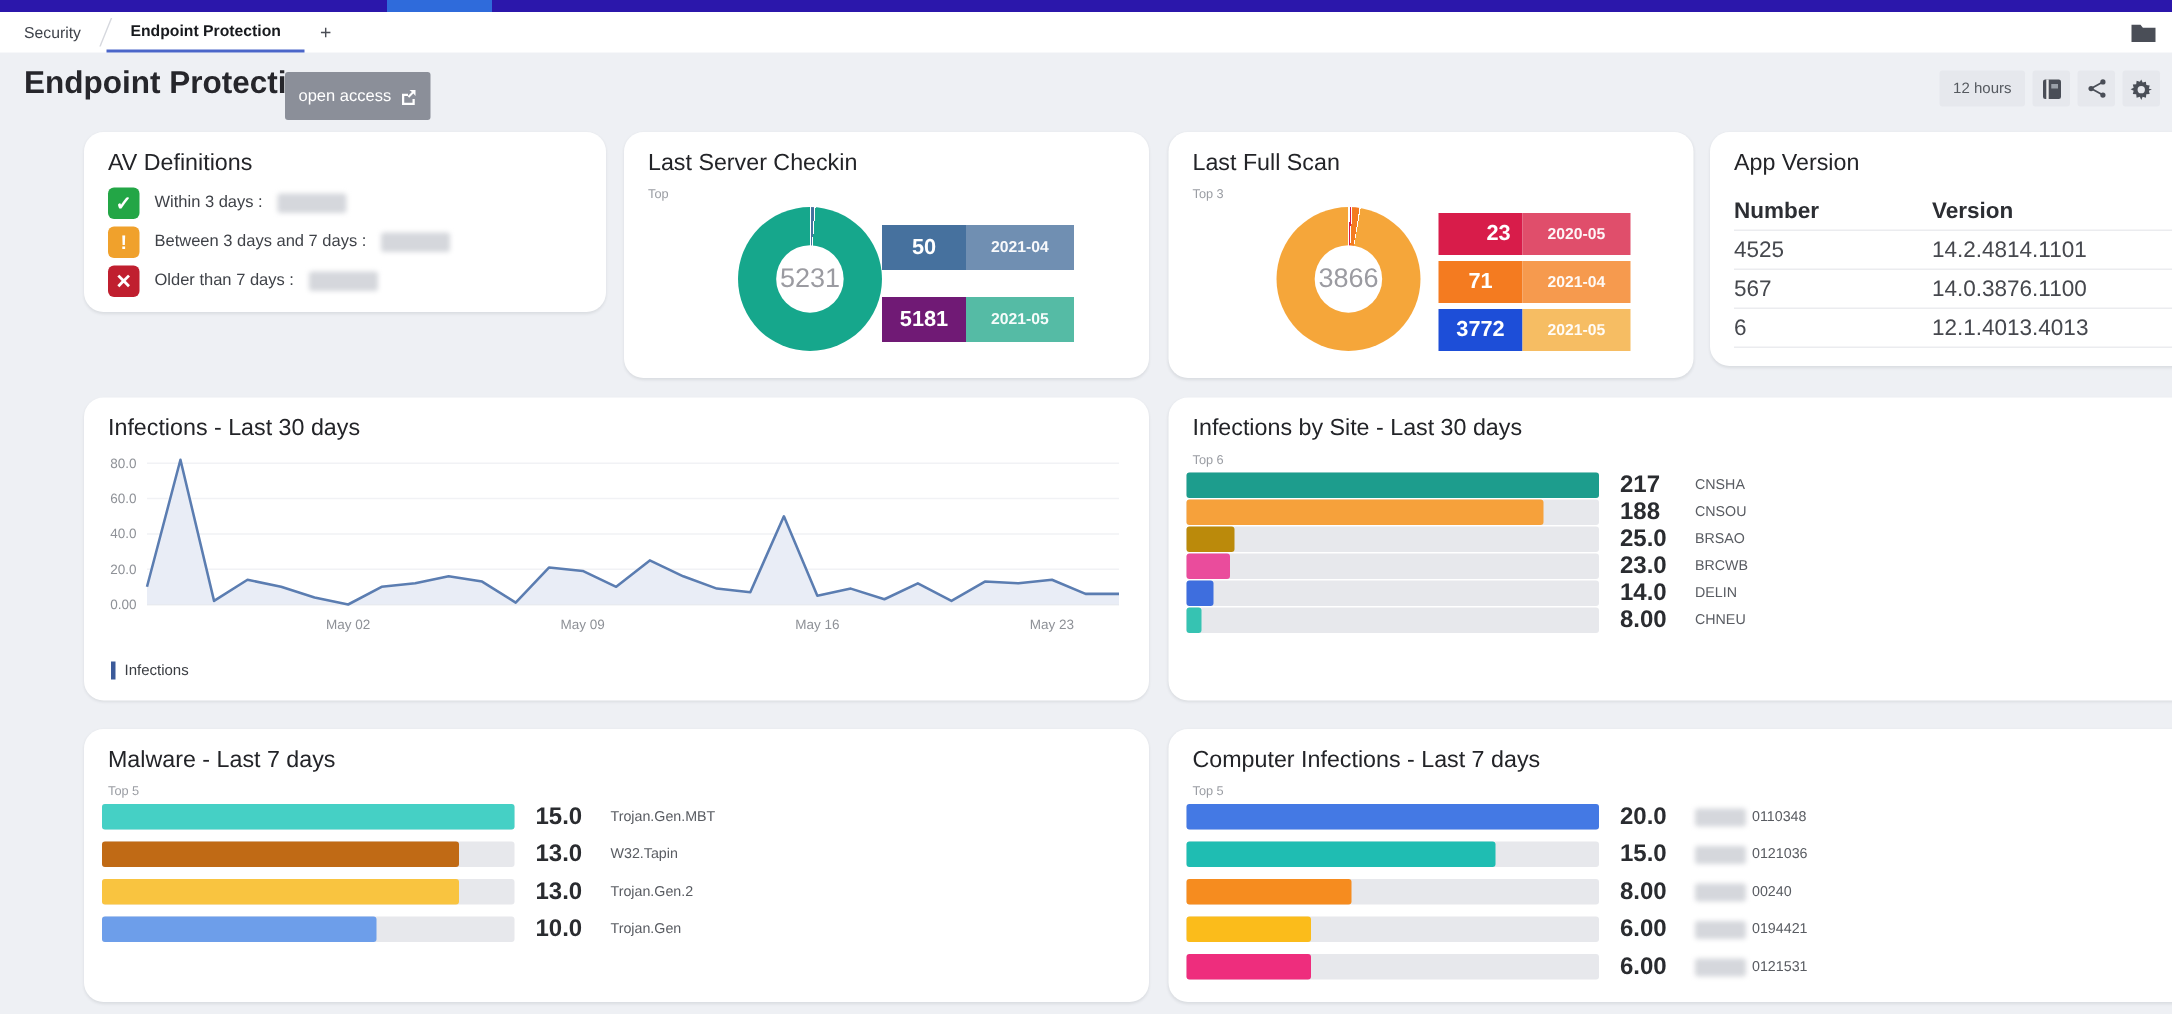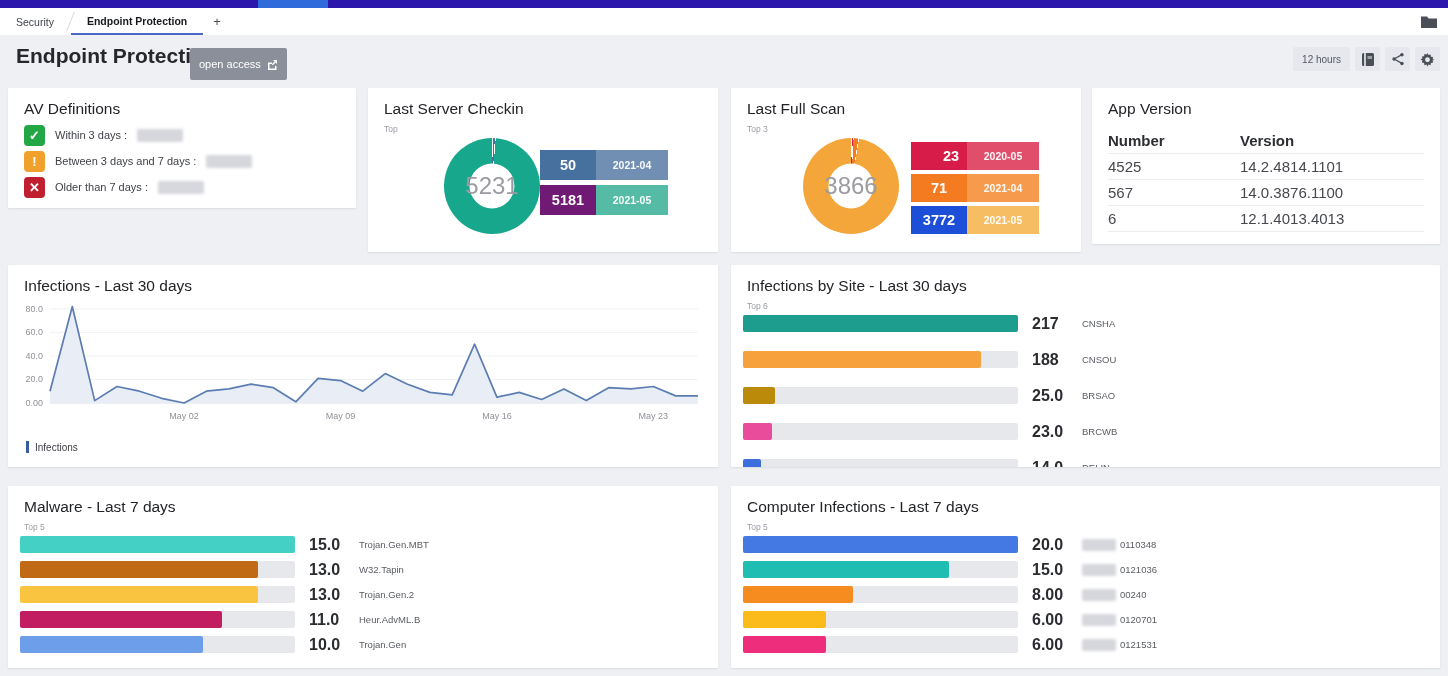--- a/index.html
+++ b/index.html
@@ -23,21 +23,21 @@
   
   .page-title { position:absolute; left:16px; top:44px; font-size:21px; font-weight:700; color:#26262b; }
   .open-access { position:absolute; left:190px; top:48px; height:23px; background:#8b8f99; border:none;
     border-radius:2px; color:#ffffff; font-size:11px; padding:16px 9px; display:flex; align-items:center; gap:6px; cursor:pointer; }
   .toolbar { position:absolute; right:8px; top:47px; display:flex; align-items:center; gap:5px; }
   .chip { height:24px; background:#e6e8ed; border:none; border-radius:2px; color:#55595f; font-size:10px; padding:0 9px; cursor:pointer; }
   .iconbtn { width:25px; height:24px; background:#e6e8ed; border:none; border-radius:2px;
     display:flex; align-items:center; justify-content:center; cursor:pointer; color:#4a4e57; }
 
   
-  .card { position:absolute; background:#ffffff; border-radius:1px; box-shadow:0 1px 2px rgba(40,45,60,0.10); overflow:hidden; }
+  .card { position:absolute; background:#ffffff; border-radius:13px; box-shadow:0 1px 2px rgba(40,45,60,0.10); overflow:hidden;margin-left:48px; }
   .card-title { position:absolute; left:16px; top:12px; font-size:15.5px; color:#232428; font-weight:500; }
   .card-sub { position:absolute; left:16px; top:36px; font-size:8.5px; color:#9a9da3; }
 
   #card-av { left:8px; top:88px; width:348px; height:120px; }
   #card-checkin { left:368px; top:88px; width:350px; height:164px; }
   #card-fullscan { left:731px; top:88px; width:350px; height:164px; }
   #card-appver { left:1092px; top:88px; width:348px; height:156px; }
   #card-infections { left:8px; top:265px; width:710px; height:202px; }
   #card-site { left:731px; top:265px; width:709px; height:202px; }
   #card-malware { left:8px; top:486px; width:710px; height:182px; }
@@ -51,21 +51,21 @@
   .av-ok { background:#23a646; }
   .av-warning { background:#f0a12c; }
   .av-error { background:#c01f2f; }
   .av-label { font-size:11px; color:#3f4248; }
   .blur-chip { display:inline-block; width:46px; height:13px; background:#d5d7dc; border-radius:2px; filter:blur(1.6px); }
 
   
   .donut { position:absolute; border-radius:50%; }
   .donut-hole { position:absolute; left:50%; top:50%; transform:translate(-50%,-50%); width:47%; height:47%;
     background:#fff; border-radius:50%; display:flex; align-items:center; justify-content:center; }
-  .donut-center { font-size:24px; color:#9b9ba1; }
+  .donut-center { font-size:18px; color:#9b9ba1; }
   .dlegend { position:absolute; display:flex; flex-direction:column; }
   .dlegend-row { display:flex; }
   .dlegend-val { width:56px; display:flex; align-items:center; justify-content:center; color:#fff; font-size:14.5px; font-weight:700; }
   .dlegend-period { width:72px; display:flex; align-items:center; justify-content:center; color:rgba(255,255,255,0.95); font-size:10.5px; font-weight:700; }
 
   
   .tbl { position:absolute; left:16px; right:16px; top:40px; font-size:15px; }
   .th, .tr { display:flex; height:26px; align-items:center; border-bottom:1px solid #ebecef; }
   .th span { font-weight:700; color:#2c2e33; }
   .tr span { color:#46484e; }
@@ -164,21 +164,21 @@
   </div>
 
   <div class="card" id="card-checkin">
     <div class="card-title">Last Server Checkin</div>
     <div class="card-sub">Top</div>
     <div class="donut" style="left: 76px; top: 50px; width: 96px; height: 96px; background: conic-gradient(rgb(255, 255, 255) 0deg, rgb(255, 255, 255) 1deg, rgb(70, 113, 158) 1deg, rgb(70, 113, 158) 3.44102deg, rgb(255, 255, 255) 3.44102deg, rgb(255, 255, 255) 4.44102deg, rgb(22, 167, 140) 4.44102deg, rgb(22, 167, 140) 360deg);">
       <div class="donut-hole">
         <span class="donut-center">5231</span>
       </div>
     </div>
-    <div class="dlegend" style="left:172px; top:62px; gap:5px;">
+    <div class="dlegend" style="left:172px; top:62px; gap:18px;">
         <div class="dlegend-row" style="height: 30px;">
           <div class="dlegend-val" style="background: rgb(70, 113, 158);">50</div>
           <div class="dlegend-period" style="background: rgb(112, 143, 178);">2021-04</div>
         </div>
         <div class="dlegend-row" style="height: 30px;">
           <div class="dlegend-val" style="background: #701a75;">5181</div>
           <div class="dlegend-period" style="background: rgb(85, 187, 165);">2021-05</div>
         </div>
       </div>
   </div>
@@ -254,21 +254,21 @@
       </svg>
     <div class="line-legend">
       <div class="line-legend-mark"></div>
       <span class="line-legend-label">Infections</span>
     </div>
   </div>
 
   <div class="card" id="card-site">
     <div class="card-title">Infections by Site - Last 30 days</div>
     <div class="card-sub">Top 6</div>
-    <div class="bars" style="gap:19px;">
+    <div class="bars" style="gap:1px;">
         <div class="bar-row">
           <div class="bar-track">
             <div class="bar-fill" style="width: 100%; background: rgb(29, 157, 141);"></div>
           </div>
           <div class="bar-value">217</div>
           <div class="bar-label">
             <span>CNSHA</span>
           </div>
         </div>
         <div class="bar-row">
@@ -345,29 +345,20 @@
           <div class="bar-track">
             <div class="bar-fill" style="width: 86.6667%; background: rgb(249, 196, 64);"></div>
           </div>
           <div class="bar-value">13.0</div>
           <div class="bar-label">
             <span>Trojan.Gen.2</span>
           </div>
         </div>
         <div class="bar-row">
           <div class="bar-track">
-            <div class="bar-fill" style="width: 73.3333%; background: rgb(194, 29, 96);"></div>
-          </div>
-          <div class="bar-value">11.0</div>
-          <div class="bar-label">
-            <span>Heur.AdvML.B</span>
-          </div>
-        </div>
-        <div class="bar-row">
-          <div class="bar-track">
             <div class="bar-fill" style="width: 66.6667%; background: rgb(109, 158, 234);"></div>
           </div>
           <div class="bar-value">10.0</div>
           <div class="bar-label">
             <span>Trojan.Gen</span>
           </div>
         </div>
       </div>
   </div>
 
@@ -405,21 +396,21 @@
             <span>00240</span>
           </div>
         </div>
         <div class="bar-row">
           <div class="bar-track">
             <div class="bar-fill" style="width: 30%; background: rgb(251, 188, 27);"></div>
           </div>
           <div class="bar-value">6.00</div>
           <div class="bar-label">
             <span class="blur-chip"></span>
-            <span>0120701</span>
+            <span>0194421</span>
           </div>
         </div>
         <div class="bar-row">
           <div class="bar-track">
             <div class="bar-fill" style="width: 30%; background: rgb(238, 45, 125);"></div>
           </div>
           <div class="bar-value">6.00</div>
           <div class="bar-label">
             <span class="blur-chip"></span>
             <span>0121531</span>

